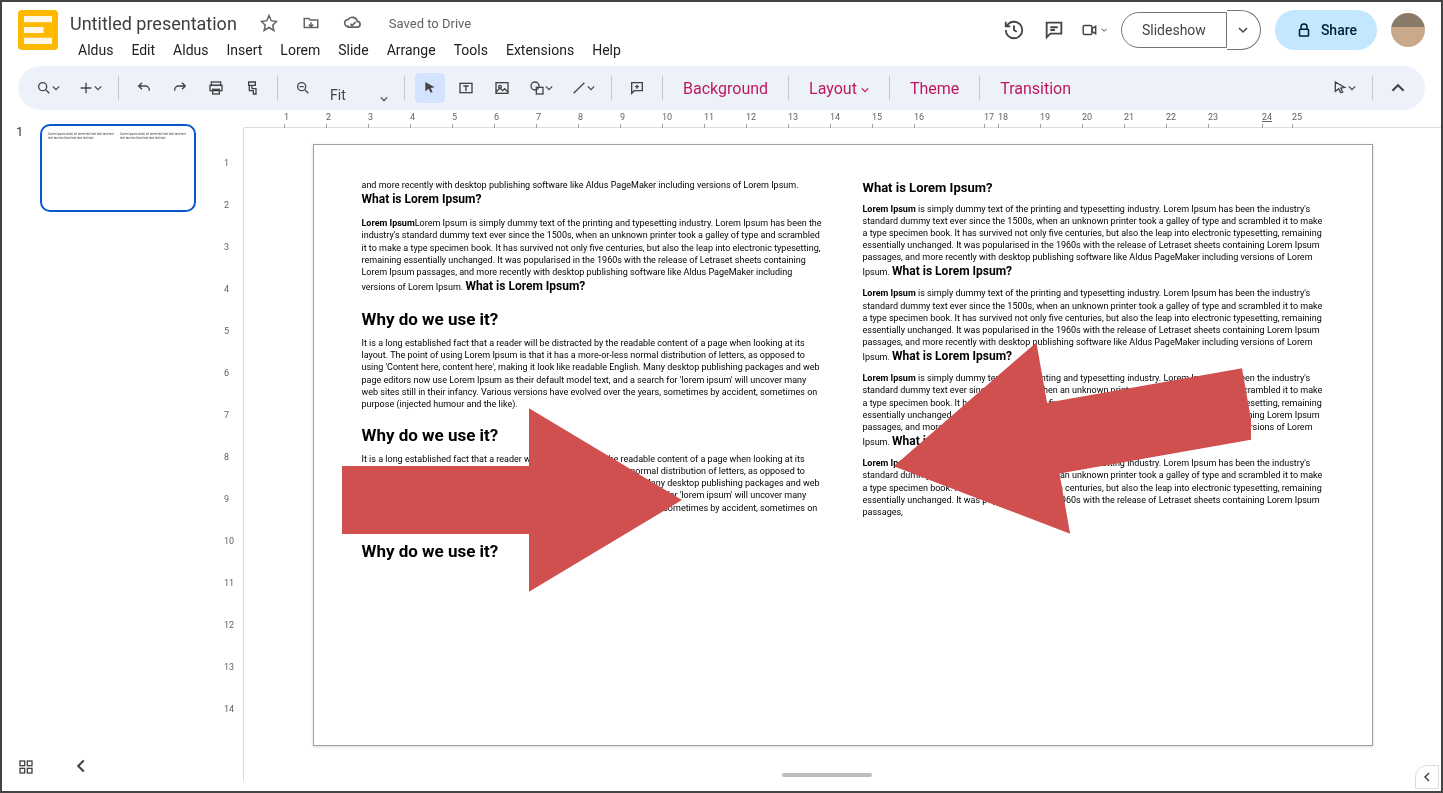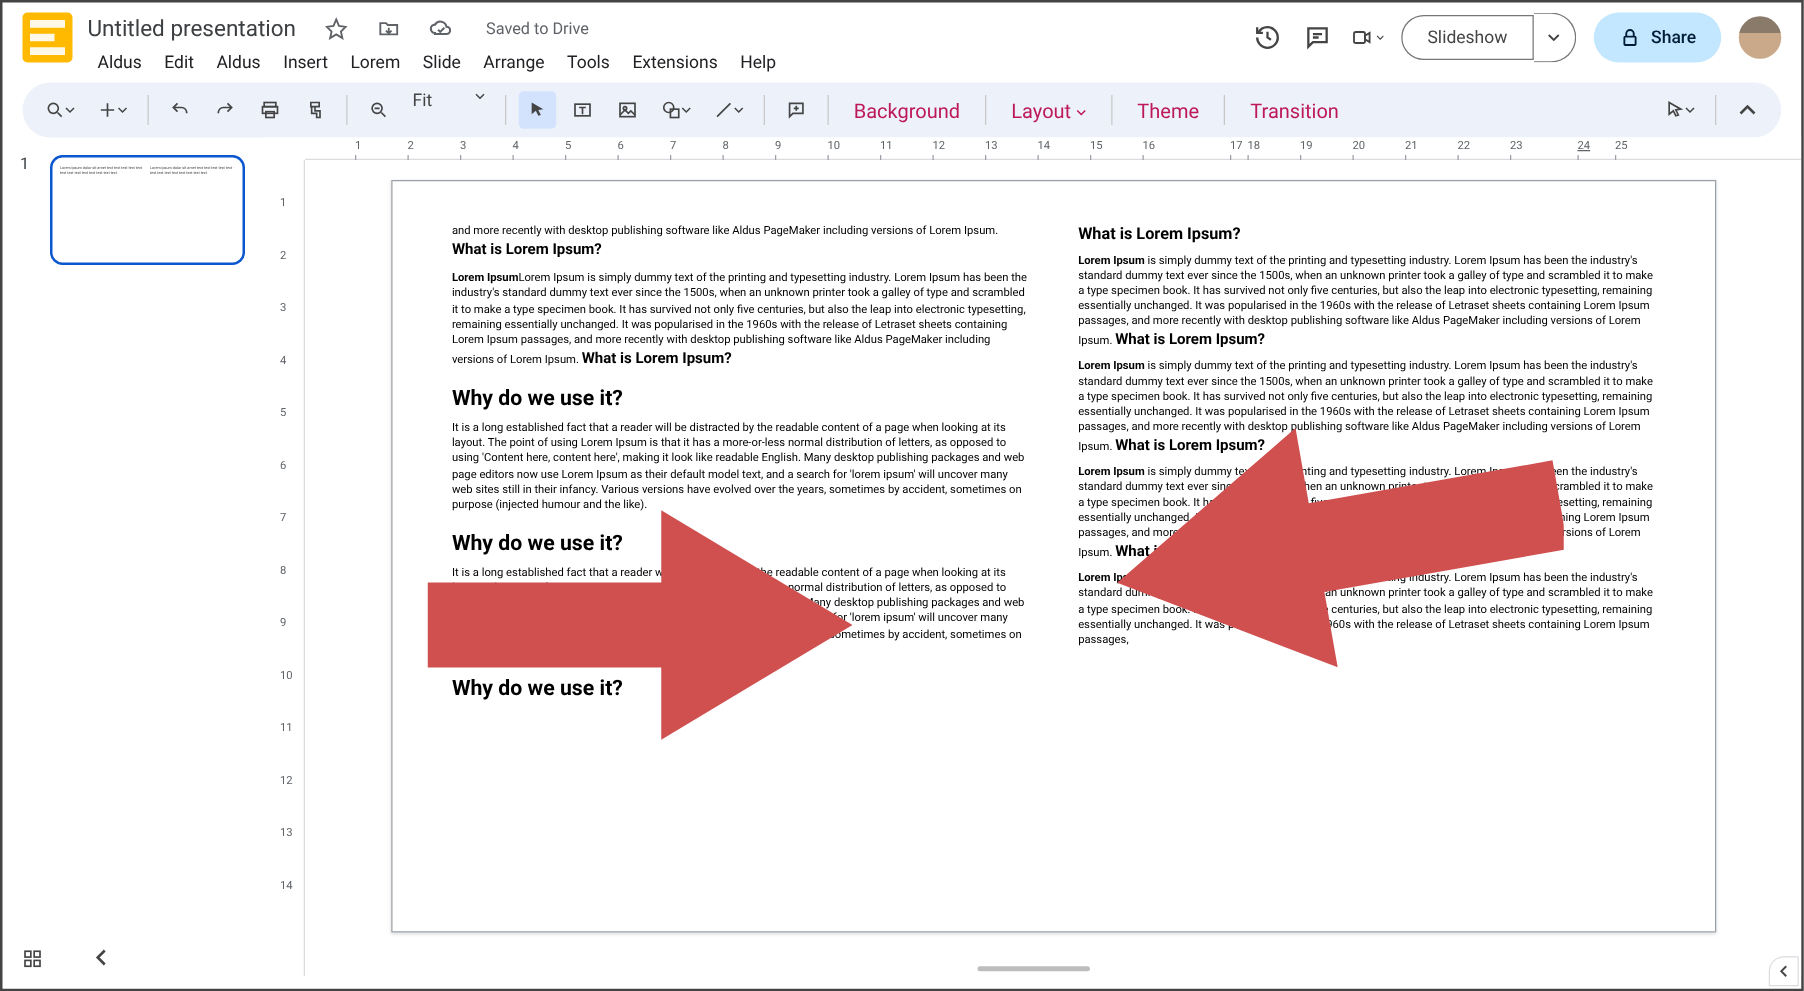--- a/index.html
+++ b/index.html
@@ -24,21 +24,21 @@
 .share { background:#c2e7ff; border-radius:20px; height:40px; padding:0 20px; display:flex; align-items:center; gap:8px; font-size:14px; font-weight:500; color:#001d35; cursor:pointer; }
 .avatar { width:34px; height:34px; border-radius:50%; background:linear-gradient(180deg,#8a7a6a 40%,#c9a98a 40%); cursor:pointer; }
 
 
 .tbwrap { padding:0 16px; }
 .tb { background:#edf2fa; border-radius:30px; height:44px; display:flex; align-items:center; padding:0 12px; gap:6px; }
 .tbbtn { height:30px; min-width:30px; padding:0 6px; display:flex; align-items:center; justify-content:center; border-radius:4px; color:#444; cursor:pointer; font-size:14px; }
 .tbbtn.sel { background:#d3e3fd; }
 .sep { width:1px; height:24px; background:#c7c7c7; margin:0 4px; }
 .tbtxt { font-size:16px; color:#be185d; padding:0 10px; cursor:pointer; }
-.zoom { display:flex; align-items:flex-start; gap:4px; min-width:70px; }
+.zoom { display:flex; align-items:flex-end; gap:4px; min-width:70px; }
 .tbspacer { flex:1; }
 
 
 .ws { display:flex; height:calc(100% - 64px - 52px - 2px); }
 .filmstrip { width:210px; padding:14px 10px; position:relative; }
 .slidenum { position:absolute; left:14px; top:14px; font-size:13px; color:#3c4043; }
 .thumb { width:156px; height:88px; border:2px solid #0b57d0; border-radius:10px; margin-left:28px; background:#fff; overflow:hidden; padding:6px; display:flex; gap:4px; }
 .thumbcol { flex:1; font-size:3px; color:#444; overflow:hidden; }
 .fsbottom { position:absolute; bottom:6px; left:16px; display:flex; gap:40px; color:#444; }
 .fsbottom span { cursor:pointer; }

